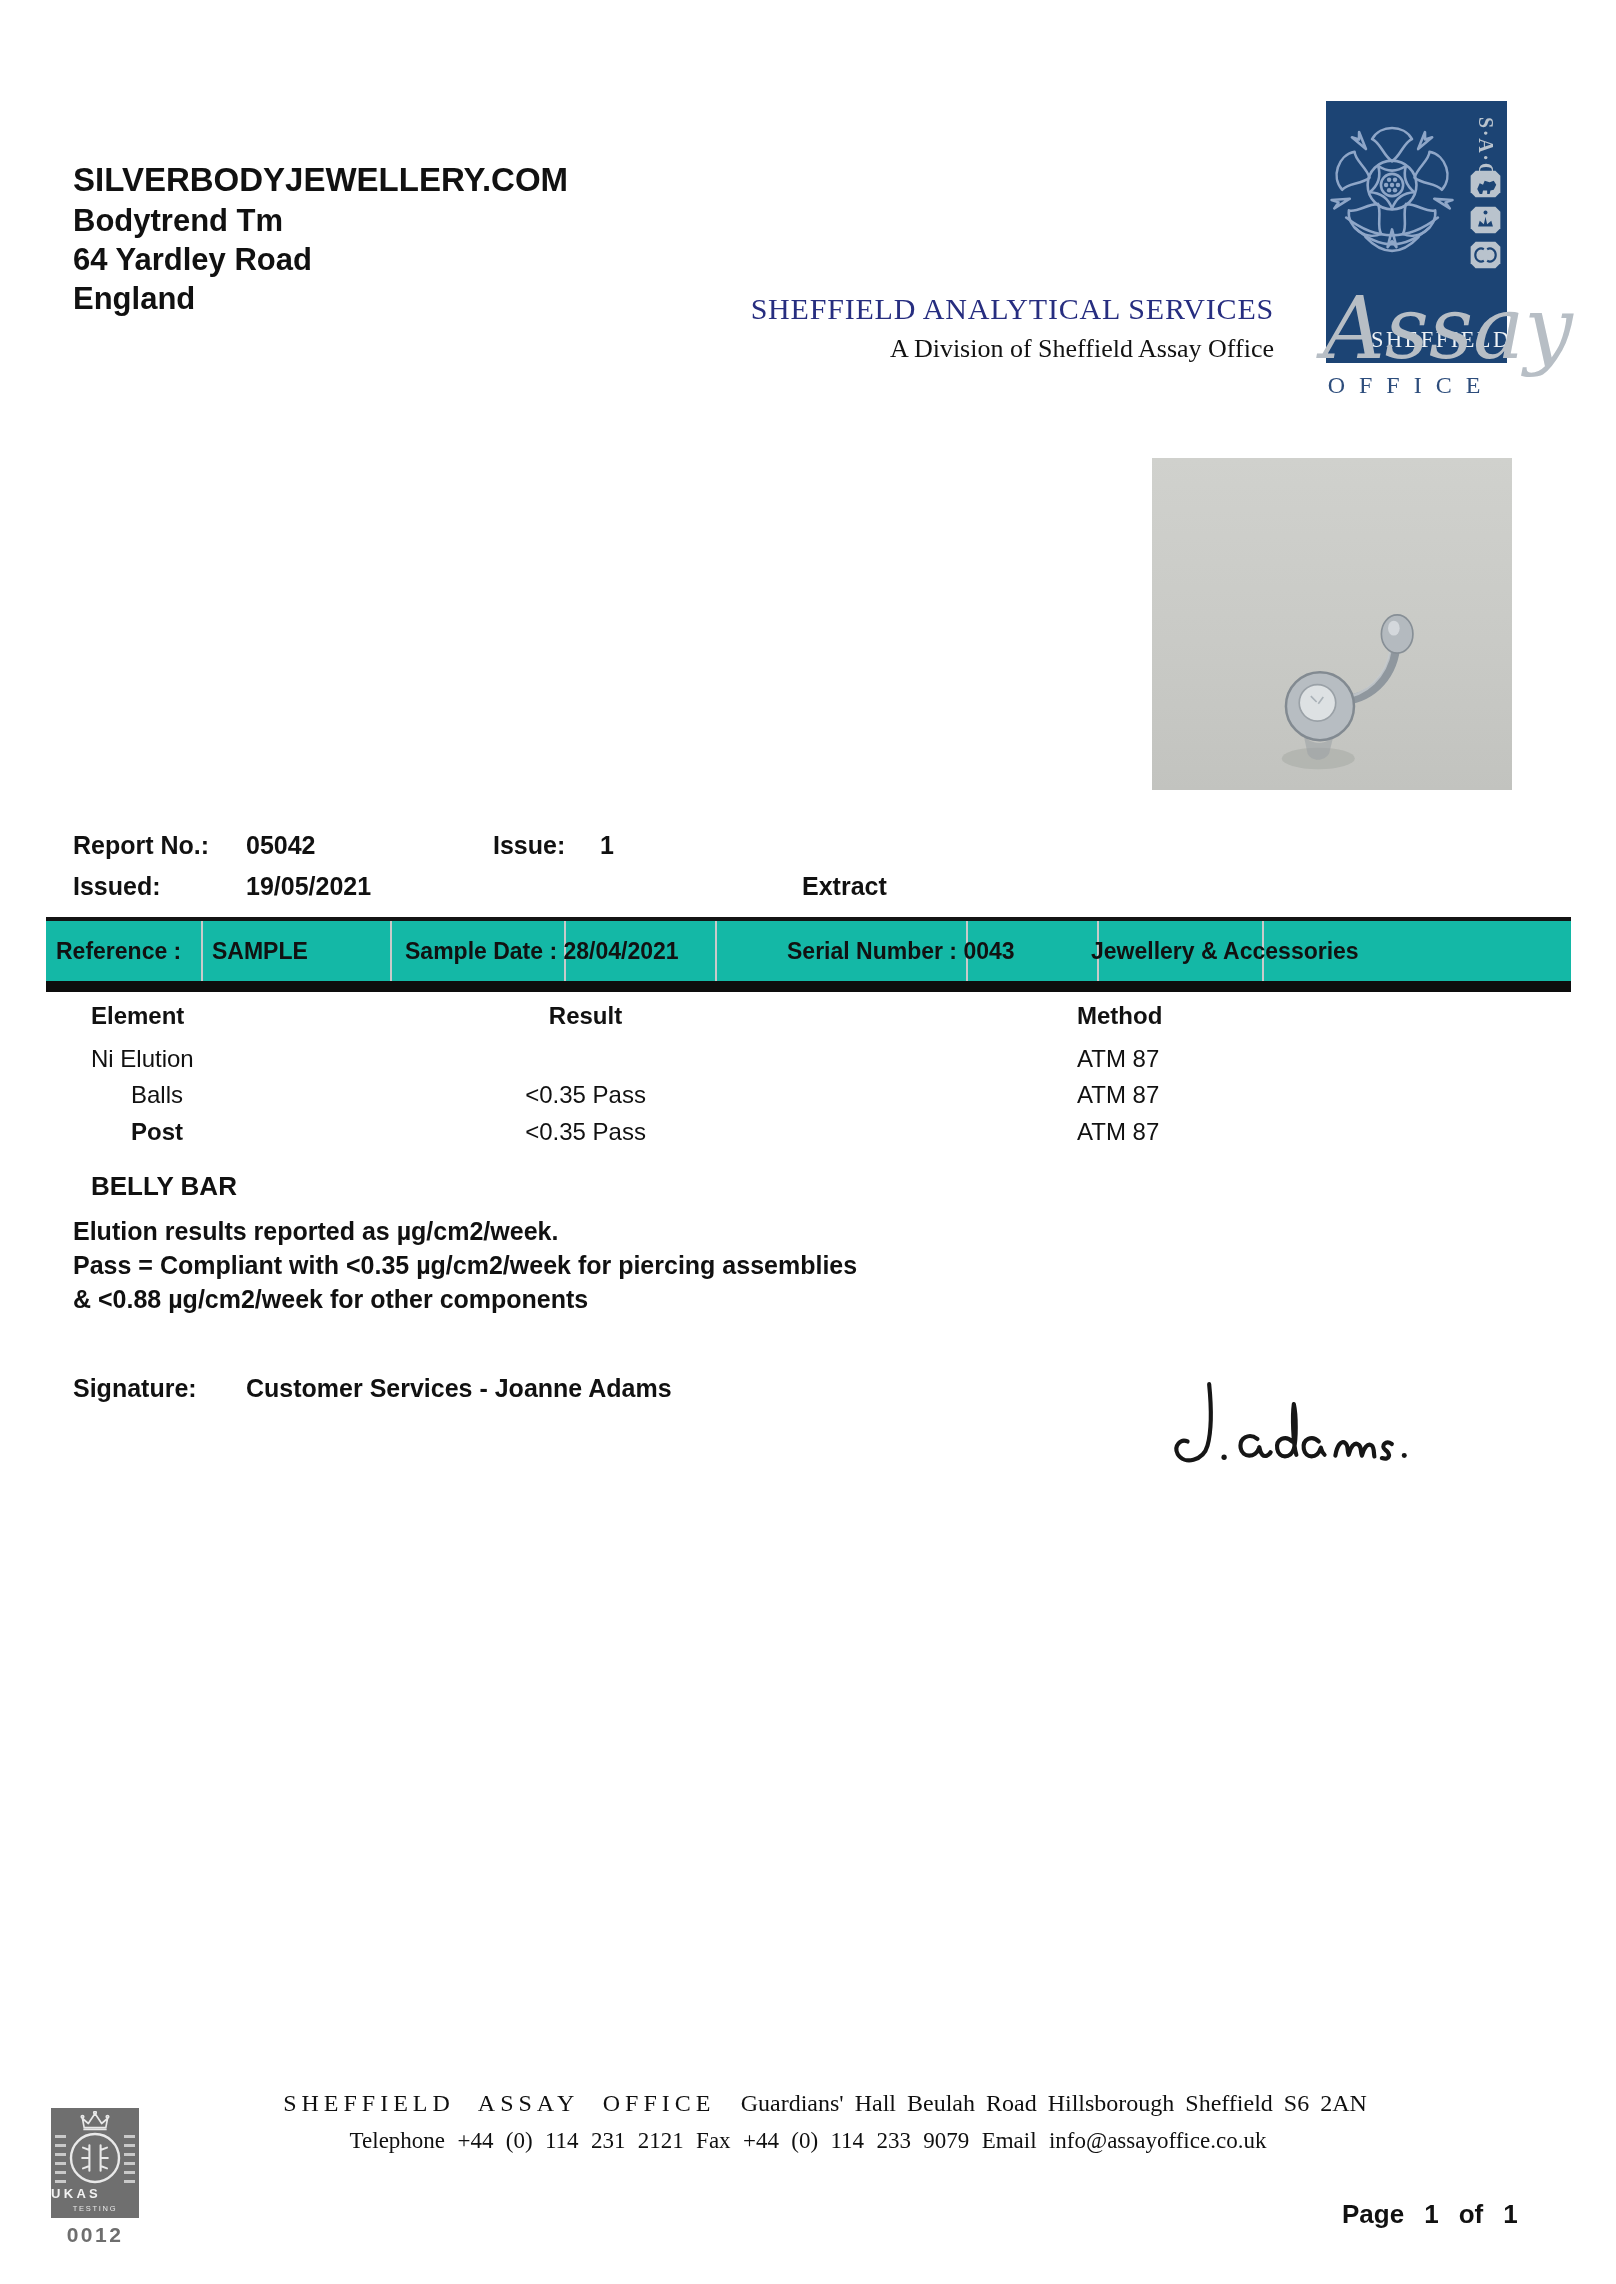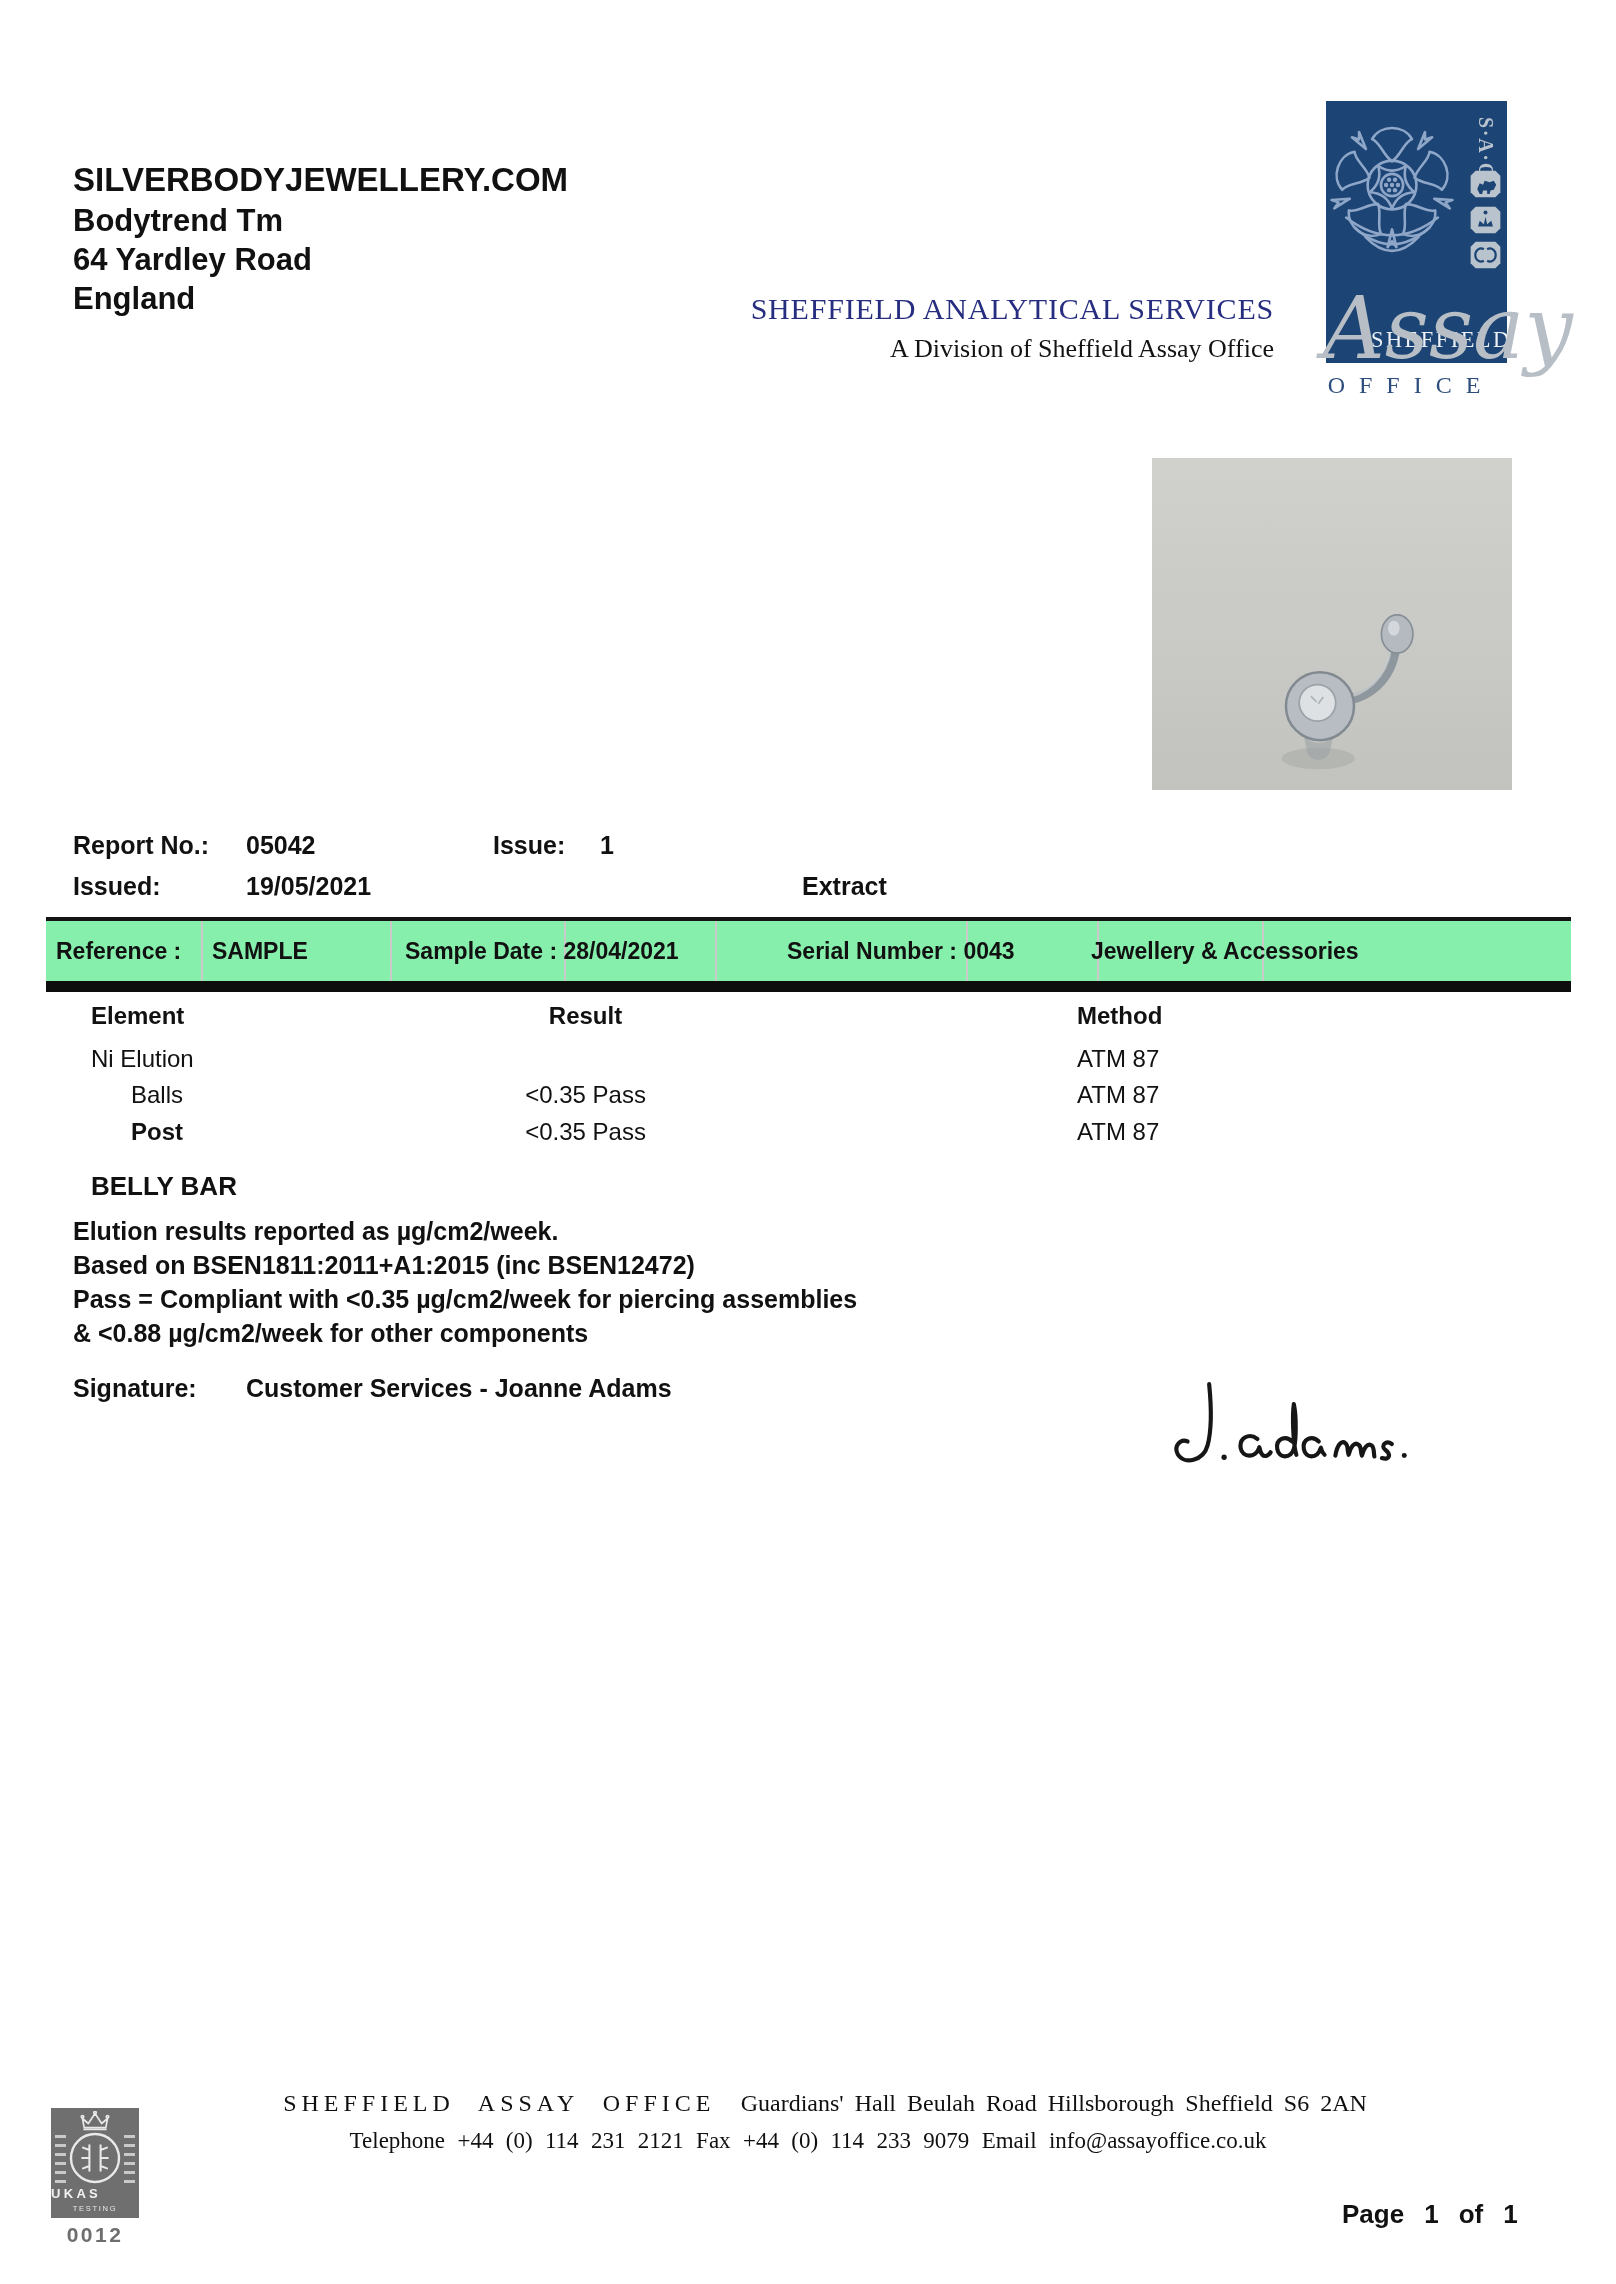--- a/index.html
+++ b/index.html
@@ -36,21 +36,21 @@
   .photo{position:absolute;left:1152px;top:458px;width:360px;height:332px;margin:0;
          background:linear-gradient(180deg,#d0d1cd 0%,#c9cac6 55%,#c2c3bf 100%);}
 
   
   .abs{position:absolute;}
   .b30{font-size:25px;font-weight:bold;white-space:nowrap;}
 
   
   .ref-wrap{position:absolute;left:46px;top:917px;width:1525px;}
   .band-top{height:4.2px;background:#141414;}
-  .band{position:relative;height:60px;background:#86efac;}
+  .band{position:relative;height:60px;background:#14b8a6;}
   .band span{position:absolute;top:50%;transform:translateY(-50%);font-size:23px;font-weight:bold;white-space:nowrap;}
   .band .sep{position:absolute;top:0;width:1.7px;height:60px;background:#cacaca;transform:none;}
   .band-bottom{height:10.8px;background:#0d0d0d;}
 
   
   .res{font-size:24px;white-space:nowrap;}
   .res-head{font-weight:bold;}
   .res-center{width:199px;text-align:center;}
 
   
@@ -218,21 +218,20 @@
   <span class="abs res" style="left:1077px;top:1081px;">ATM 87</span>
 
   <span class="abs res" style="left:131px;top:1118px;font-weight:bold;">Post</span>
   <span class="abs res res-center" style="left:486px;top:1118px;">&lt;0.35 Pass</span>
   <span class="abs res" style="left:1077px;top:1118px;">ATM 87</span>
 
   <span class="abs res res-head" style="left:91px;top:1171px;font-size:26px;">BELLY BAR</span>
 
   <section class="notes">
     <div>Elution results reported as µg/cm2/week.</div>
-    <div>Based on BSEN1811:2011+A1:2015 (inc BSEN12472)</div>
     <div>Pass = Compliant with &lt;0.35 µg/cm2/week for piercing assemblies</div>
     <div>&amp; &lt;0.88 µg/cm2/week for other components</div>
   </section>
 
   <span class="abs b30" style="left:73px;top:1374px;">Signature:</span>
   <span class="abs b30" style="left:246px;top:1374px;">Customer Services - Joanne Adams</span>
 
   <svg class="sig-svg" width="274" height="125" viewBox="0 0 330 150">
     <g stroke="#161616" stroke-width="5" fill="none" stroke-linecap="round" stroke-linejoin="round">
       <path d="M58,18 C60,38 62,70 56,92 C51,110 28,116 20,102 C15,92 24,83 32,87"></path>

